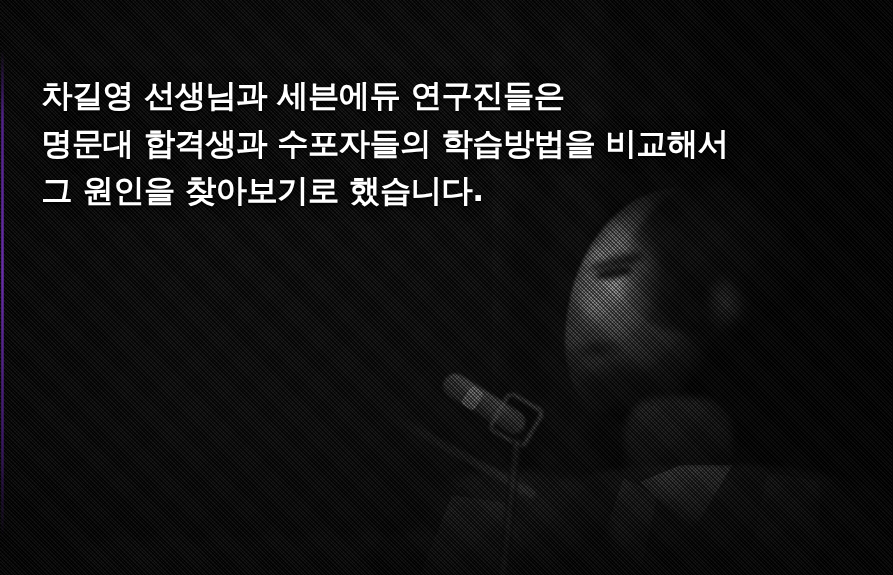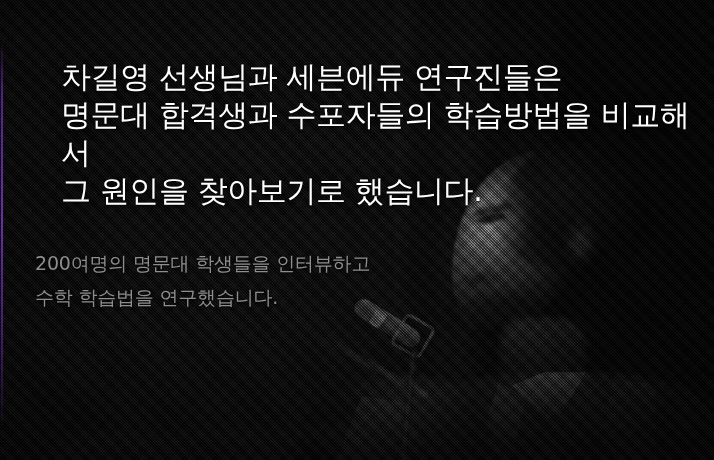--- a/index.html
+++ b/index.html
@@ -236,29 +236,28 @@
     pointer-events:none;
   }
 
   
   .copy{position:absolute;inset:0;pointer-events:auto;}
 
   .headline{
     position:absolute;left:33px;top:58px;
     width:640px;
     color:#ffffff;
-    font-size:30px;
-    font-weight:normal;
+    font-size:25px;
+    font-weight:bold;
     line-height:38px;
     letter-spacing:-0.4px;
     text-shadow:
       0 1px 2px rgba(0,0,0,.85),
       0 0 12px rgba(0,0,0,.75);
     white-space:pre-line;
-    margin-left:28px;
   }
 
   .subcopy{
     position:absolute;left:35px;top:246px;
     width:560px;
     color:#8e8e8e;
     font-size:19px;
     font-weight:normal;
     line-height:34px;
     letter-spacing:-0.2px;
@@ -309,17 +308,15 @@
     <div class="weave"></div>
   </div>
 
   <div class="edge-accent"></div>
 
   <div class="copy">
     <div class="headline">차길영 선생님과 세븐에듀 연구진들은
 명문대 합격생과 수포자들의 학습방법을 비교해서
 그 원인을 찾아보기로 했습니다.</div>
 
-    <div class="subcopy">200여명의 명문대 학생들을 인터뷰하고
-수학 학습법을 연구했습니다.</div>
   </div>
 
 </div>
 
 </body></html>

